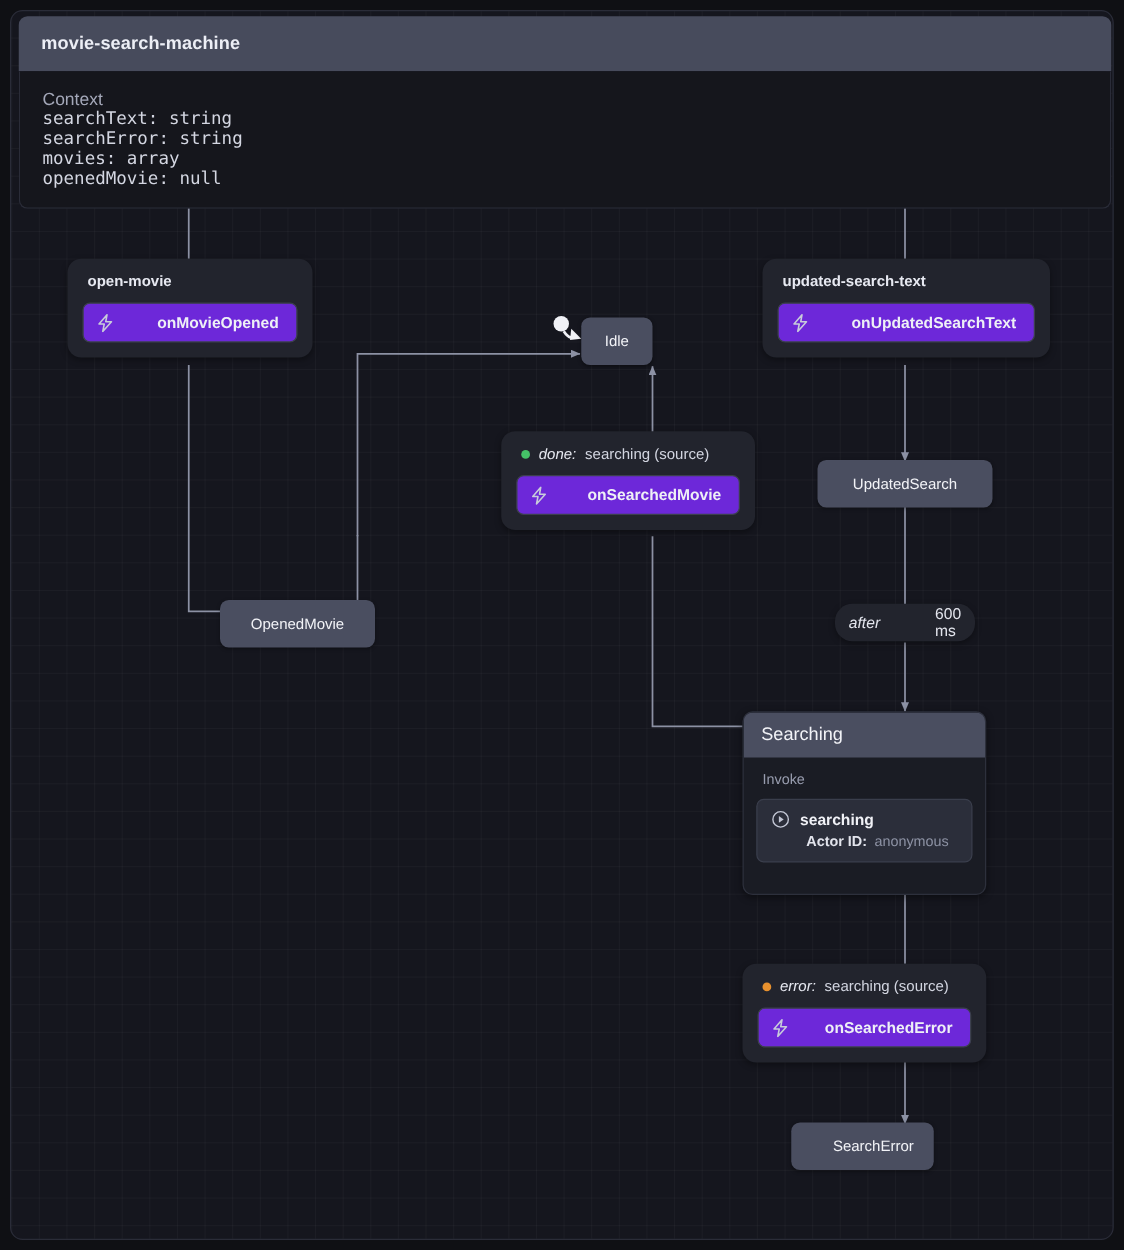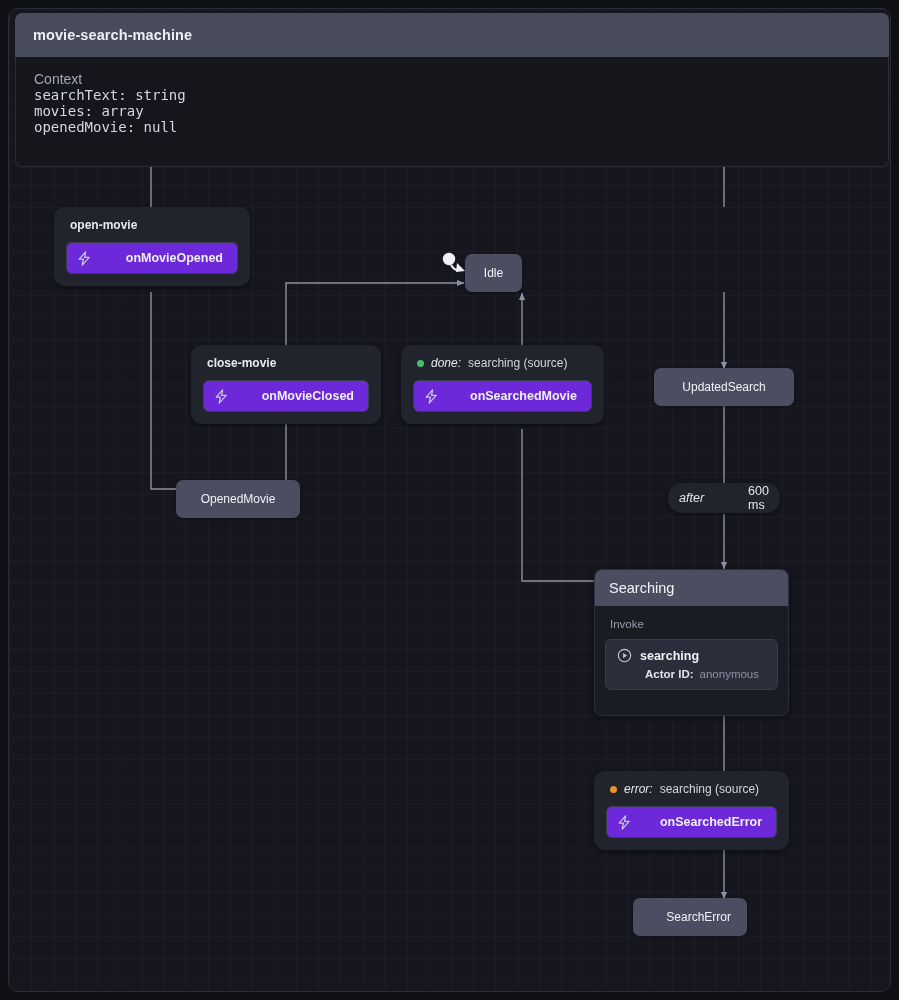--- a/index.html
+++ b/index.html
@@ -276,65 +276,66 @@
     </svg>
 
     <div class="machine-header">
       <span class="machine-title">movie-search-machine</span>
     </div>
 
     <div class="context-panel">
       <div class="context-label">Context</div>
       <ul class="context-list">
         <li>searchText: string</li>
+        <li>searchError: string</li>
         <li>movies: array</li>
         <li>openedMovie: null</li>
       </ul>
     </div>
 
     <div class="node evt-group" style="left:45px; top:198px; width:196px;">
       <div class="evt-group-title">open-movie</div>
       <div class="evt-chip">
         <span class="icon">
           <svg width="13" height="15" viewBox="0 0 13 15">
             <path d="M7.6 0.8 L1.2 8.2 L5.4 8.2 L4.2 14.2 L11.2 6.4 L6.6 6.4 Z" fill="none" stroke="#c8ccda" stroke-width="1.25" stroke-linejoin="round"></path>
           </svg>
         </span>
         <span class="evt-chip-label">onMovieOpened</span>
       </div>
     </div>
 
-    <div class="node evt-group" style="left:182px; top:336px; width:190px;">
-      <div class="evt-group-title">close-movie</div>
-      <div class="evt-chip">
-        <span class="icon">
-          <svg width="13" height="15" viewBox="0 0 13 15">
-            <path d="M7.6 0.8 L1.2 8.2 L5.4 8.2 L4.2 14.2 L11.2 6.4 L6.6 6.4 Z" fill="none" stroke="#c8ccda" stroke-width="1.25" stroke-linejoin="round"></path>
-          </svg>
-        </span>
-        <span class="evt-chip-label">onMovieClosed</span>
-      </div>
-    </div>
 
     <div class="node evt-group" style="left:392px; top:336px; width:203px;">
       <div class="evt-group-title kind-done">
         <span class="dot green"></span>
         <span class="evt-kind">done:</span>
         <span class="evt-src">searching (source)</span>
       </div>
       <div class="evt-chip">
         <span class="icon">
           <svg width="13" height="15" viewBox="0 0 13 15">
             <path d="M7.6 0.8 L1.2 8.2 L5.4 8.2 L4.2 14.2 L11.2 6.4 L6.6 6.4 Z" fill="none" stroke="#c8ccda" stroke-width="1.25" stroke-linejoin="round"></path>
           </svg>
         </span>
         <span class="evt-chip-label">onSearchedMovie</span>
       </div>
     </div>
 
+    <div class="node evt-group" style="left:601px; top:198px; width:230px;">
+      <div class="evt-group-title">updated-search-text</div>
+      <div class="evt-chip">
+        <span class="icon">
+          <svg width="13" height="15" viewBox="0 0 13 15">
+            <path d="M7.6 0.8 L1.2 8.2 L5.4 8.2 L4.2 14.2 L11.2 6.4 L6.6 6.4 Z" fill="none" stroke="#c8ccda" stroke-width="1.25" stroke-linejoin="round"></path>
+          </svg>
+        </span>
+        <span class="evt-chip-label">onUpdatedSearchText</span>
+      </div>
+    </div>
 
     <div class="node evt-group" style="left:585px; top:762px; width:195px;">
       <div class="evt-group-title kind-error">
         <span class="dot orange"></span>
         <span class="evt-kind">error:</span>
         <span class="evt-src">searching (source)</span>
       </div>
       <div class="evt-chip">
         <span class="icon">
           <svg width="13" height="15" viewBox="0 0 13 15">

